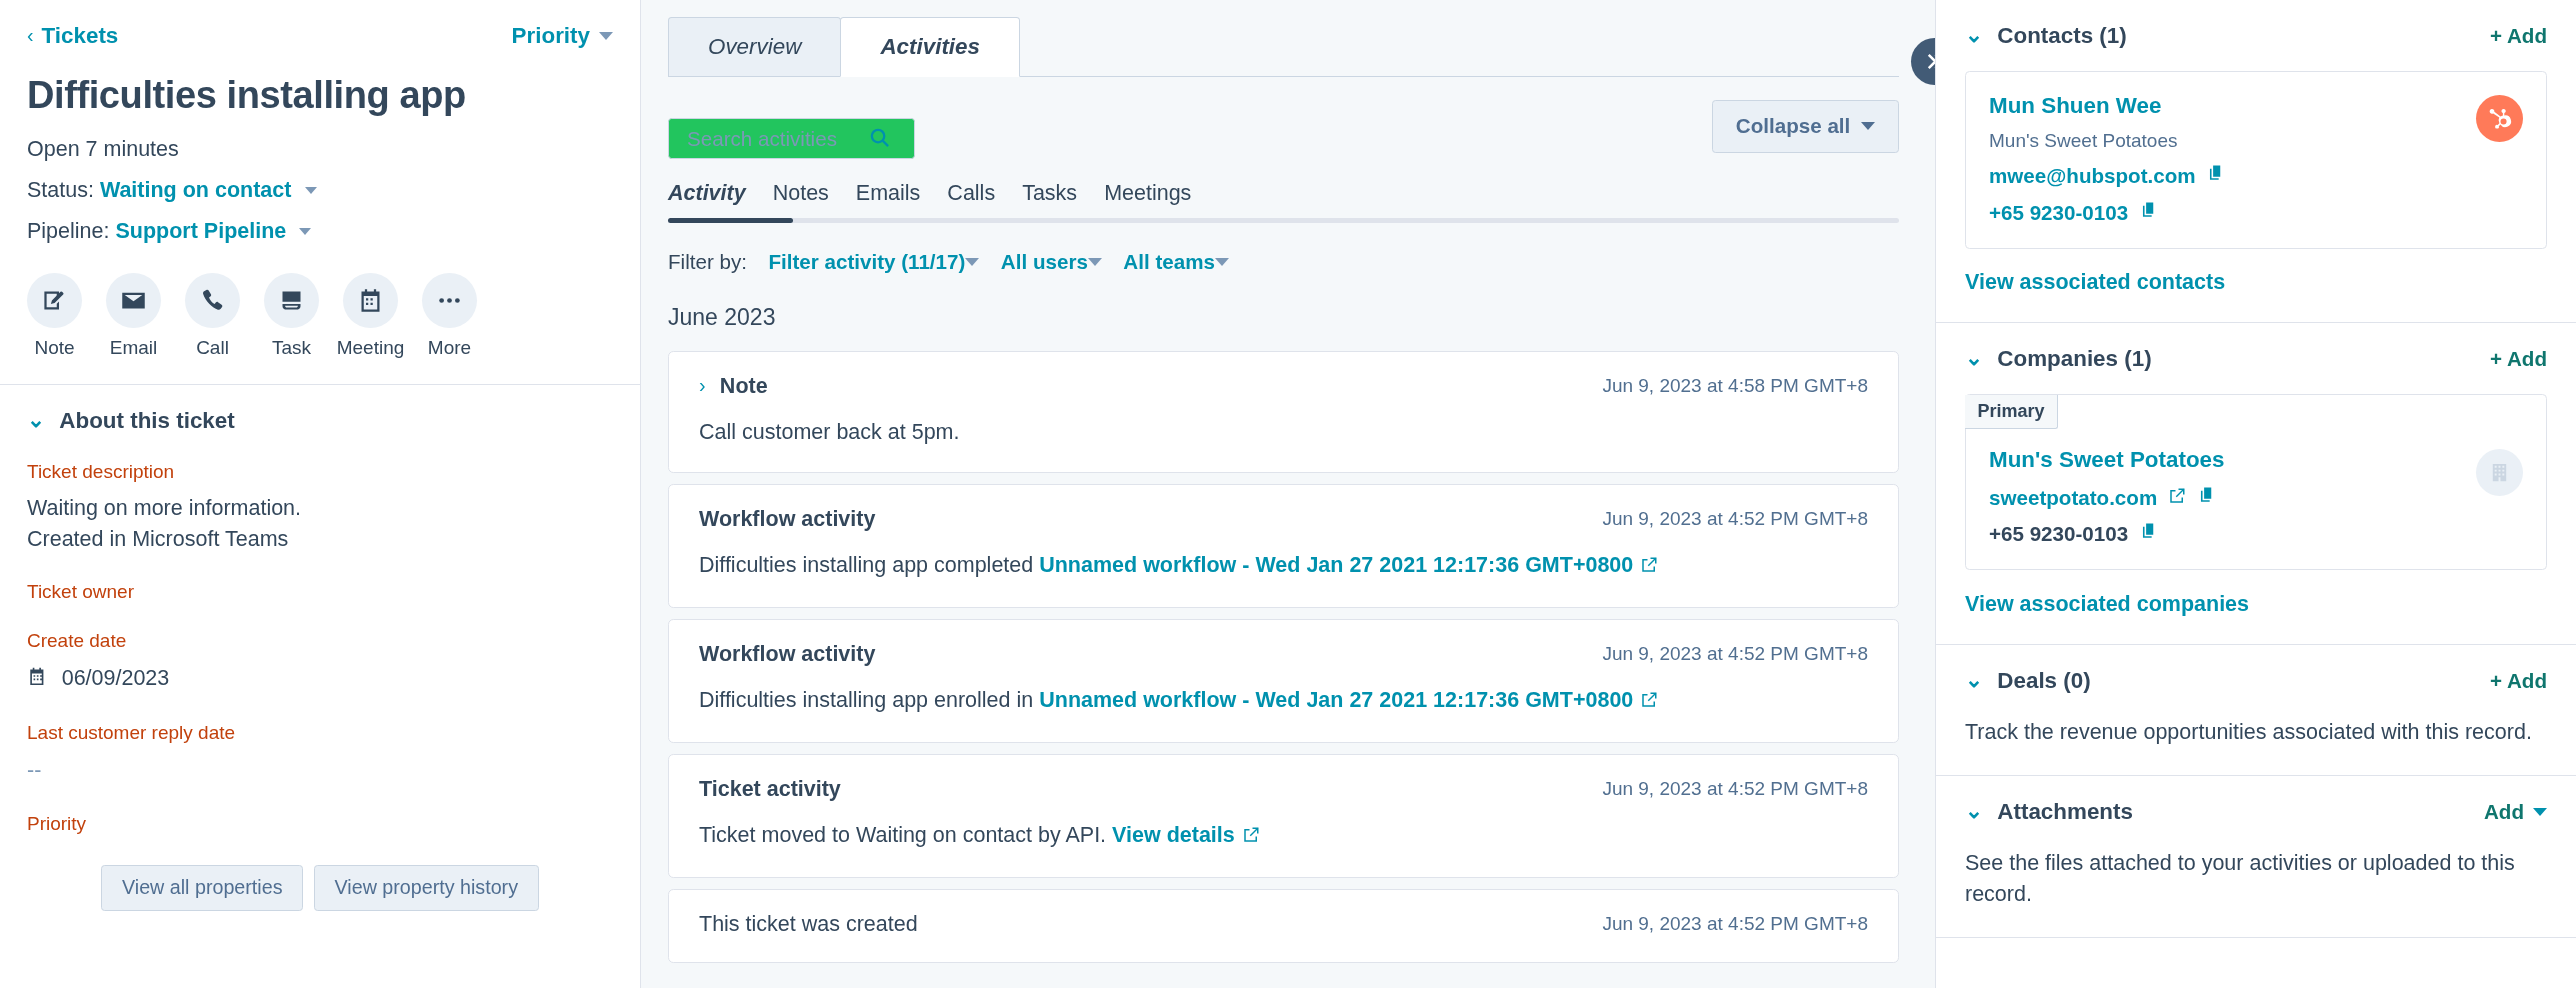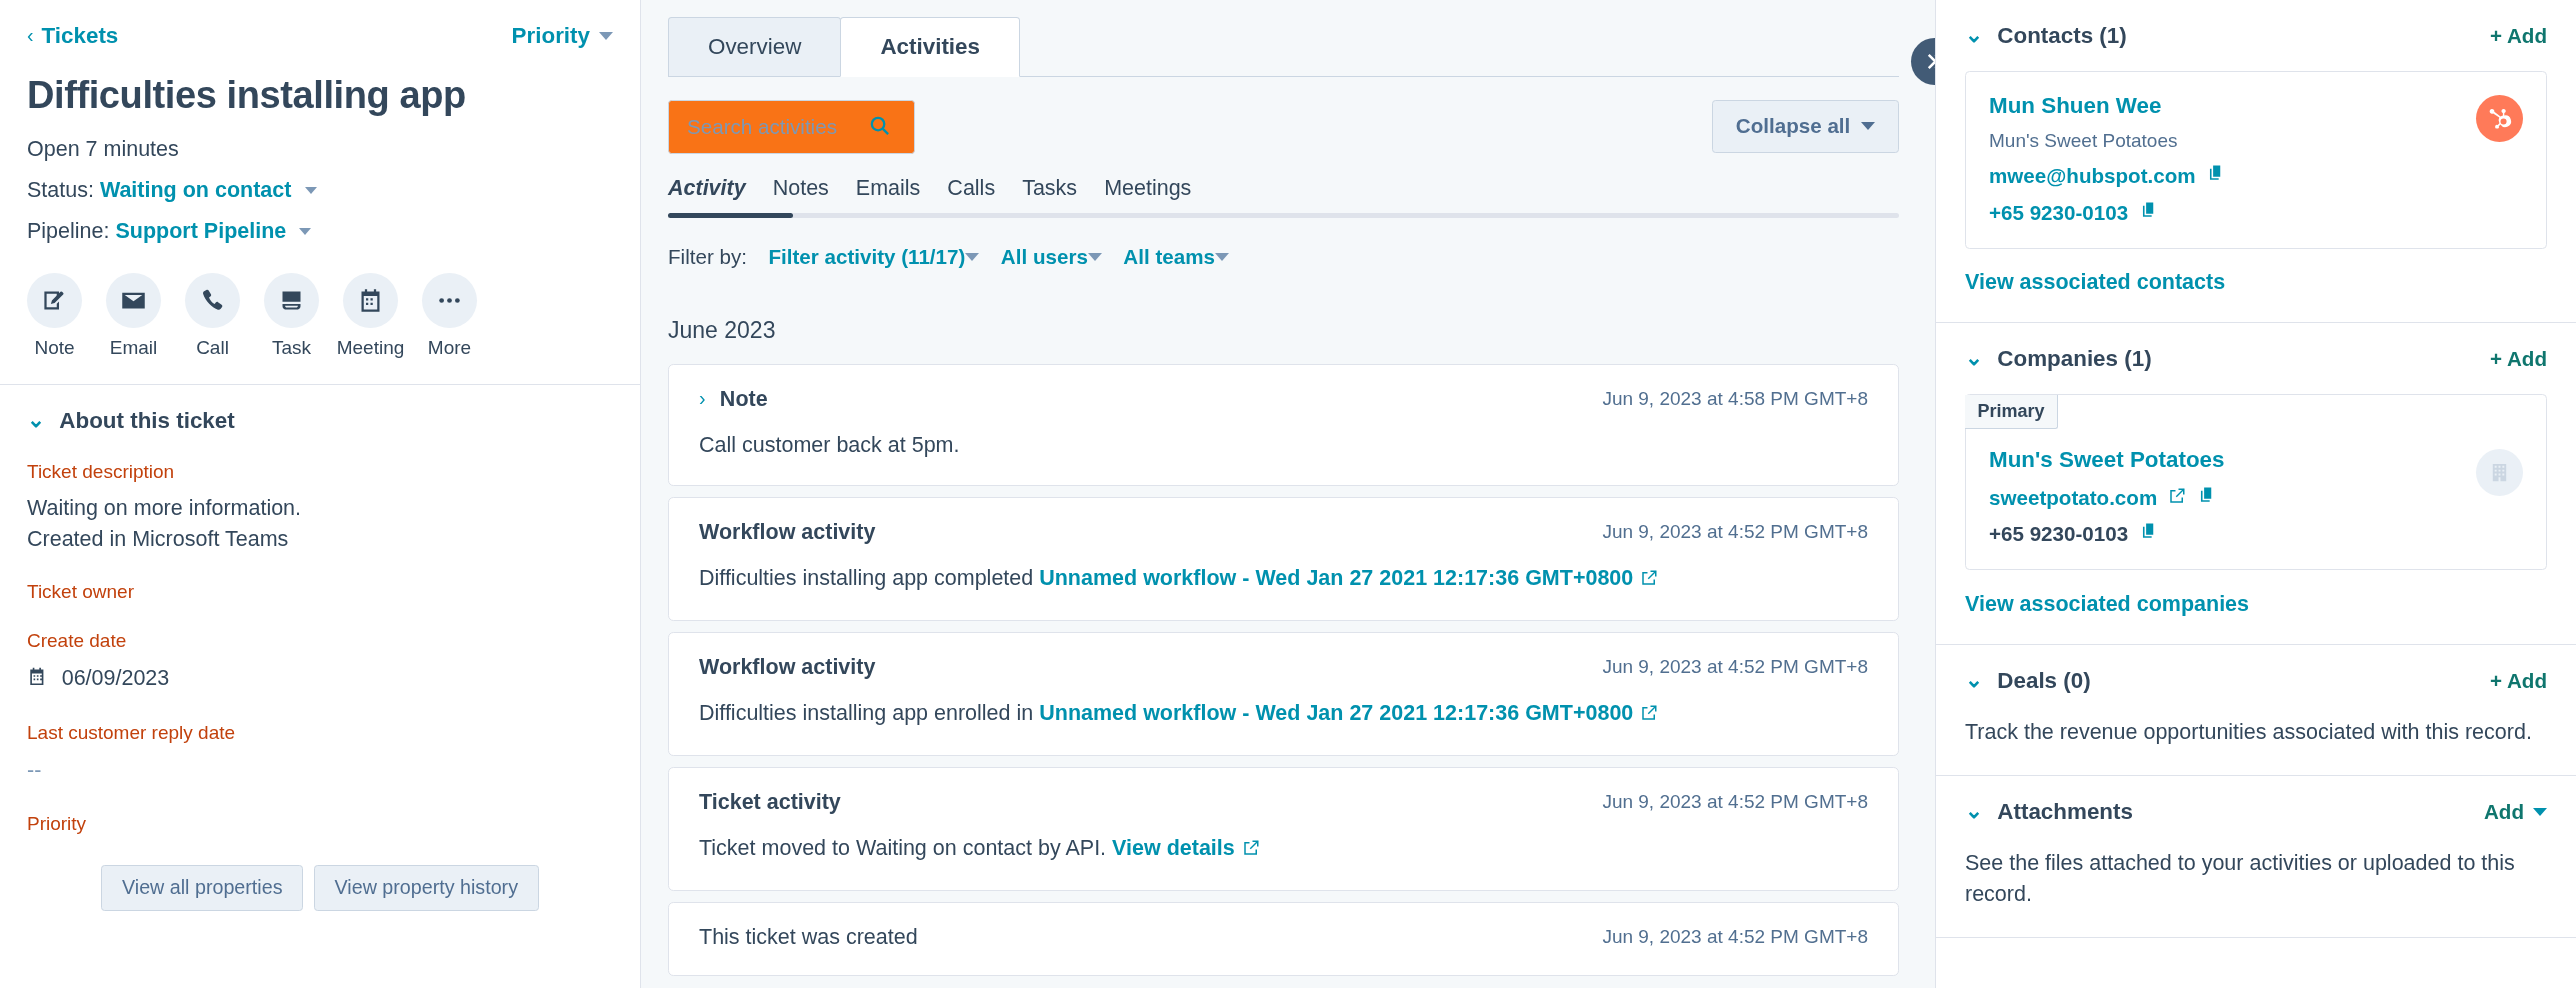--- a/index.html
+++ b/index.html
@@ -61,32 +61,32 @@
   .cal-ico svg { width: 19.7px; height: 19.7px; fill: #33475b; }
 
   .prop-btn-row { display: flex; gap: 10.7px; justify-content: center; margin-top: 30px; }
   .ghost-btn { background: #eaf0f6; border: 0.9px solid #cbd6e2; border-radius: 3.6px;
                color: #506e91; font-size: 19.7px; padding: 10.7px 19.7px; cursor: pointer;
                font-family: "Liberation Sans", sans-serif; }
 
   
   .center-col { flex: 1 1 auto; background: #f5f8fa; position: relative;
                 padding: 16px 36px 0 27px; overflow: hidden; }
-  .tabs-top { display: flex; align-items: flex-end; border-bottom: 0.9px solid #cbd6e2; }
+  .tabs-top { display: flex; align-items: flex-end; border-bottom: 0.9px solid #cbd6e2; font-style: italic; }
   .ttab { padding: 16px 39px; font-size: 22.4px; color: #33475b; cursor: pointer;
           border: 0.9px solid #cbd6e2; border-bottom: none; border-radius: 3.6px 3.6px 0 0;
           background: #eaf0f6; margin-right: -0.9px; }
   .ttab.active { background: #fff; font-weight: 700; position: relative; top: 0.9px;
                  border-bottom: 0.9px solid #fff; }
 
   .search-row { display: flex; align-items: flex-start; justify-content: space-between;
                 margin-top: 23px; }
-  .search-box { width: 247px; height: 54px; background: #f97316; border: 0.9px solid #cbd6e2;
+  .search-box { width: 247px; height: 41px; background: #22c55e; border: 0.9px solid #cbd6e2;
                 border-radius: 3.6px; display: flex; align-items: center;
-                padding: 0 18px; gap: 10.7px; cursor: text; }
+                padding: 0 18px; gap: 10.7px; cursor: text; margin-top: 18px; }
   .search-input { border: none; outline: none; font-size: 20.6px; color: #33475b;
                   background: transparent; width: 170px;
                   font-family: "Liberation Sans", sans-serif; }
   .search-input::placeholder { color: #7c98b6; }
   .search-ico svg { width: 23px; height: 23px; stroke: #0091ae; fill: none; stroke-width: 2.4; }
   .collapse-btn { background: #eaf0f6; border: 0.9px solid #cbd6e2; border-radius: 3.6px;
                   color: #506e91; font-size: 20.6px; font-weight: 700; padding: 13.4px 23px;
                   display: flex; align-items: center; gap: 10.7px; cursor: pointer; }
   .collapse-btn .caret { border-top-color: #506e91; }
 
@@ -95,21 +95,21 @@
   .stab:first-child { padding-left: 0; }
   .stab.active { font-weight: 700; font-style: italic; }
   .stab-track { height: 5.4px; background: #dfe3eb; border-radius: 2.7px; width: 100%; }
   .stab-thumb { height: 5.4px; background: #33475b; border-radius: 2.7px; width: 125px; }
 
   .filter-row { display: flex; align-items: center; gap: 21.5px; margin-top: 27px; }
   .filter-lead { font-size: 20.6px; color: #33475b; }
   .fchip { display: flex; align-items: center; cursor: pointer; }
   .fchip span { color: #0091ae; font-size: 20.6px; font-weight: 700; }
 
-  .month-head { font-size: 23px; color: #33475b; margin-top: 48px; }
+  .month-head { font-size: 23px; color: #33475b; margin-top: 30px; }
 
   .cards { margin-top: 19.7px; display: flex; flex-direction: column; gap: 11.6px; }
   .card { background: #fff; border: 0.9px solid #dfe3eb; border-radius: 5.4px;
           padding: 21.5px 30px 25px 30px; }
   .card-head { display: flex; align-items: center; justify-content: space-between; }
   .card-title-wrap { display: flex; align-items: center; gap: 14.3px; }
   .card-chev { color: #0091ae; font-size: 19.7px; line-height: 1; cursor: pointer; }
   .card-title { font-size: 21.5px; font-weight: 700; color: #33475b; }
   .card-ts { font-size: 19px; color: #516f90; }
   .card-body { font-size: 21.5px; color: #33475b; margin-top: 18px; line-height: 1.4; }

